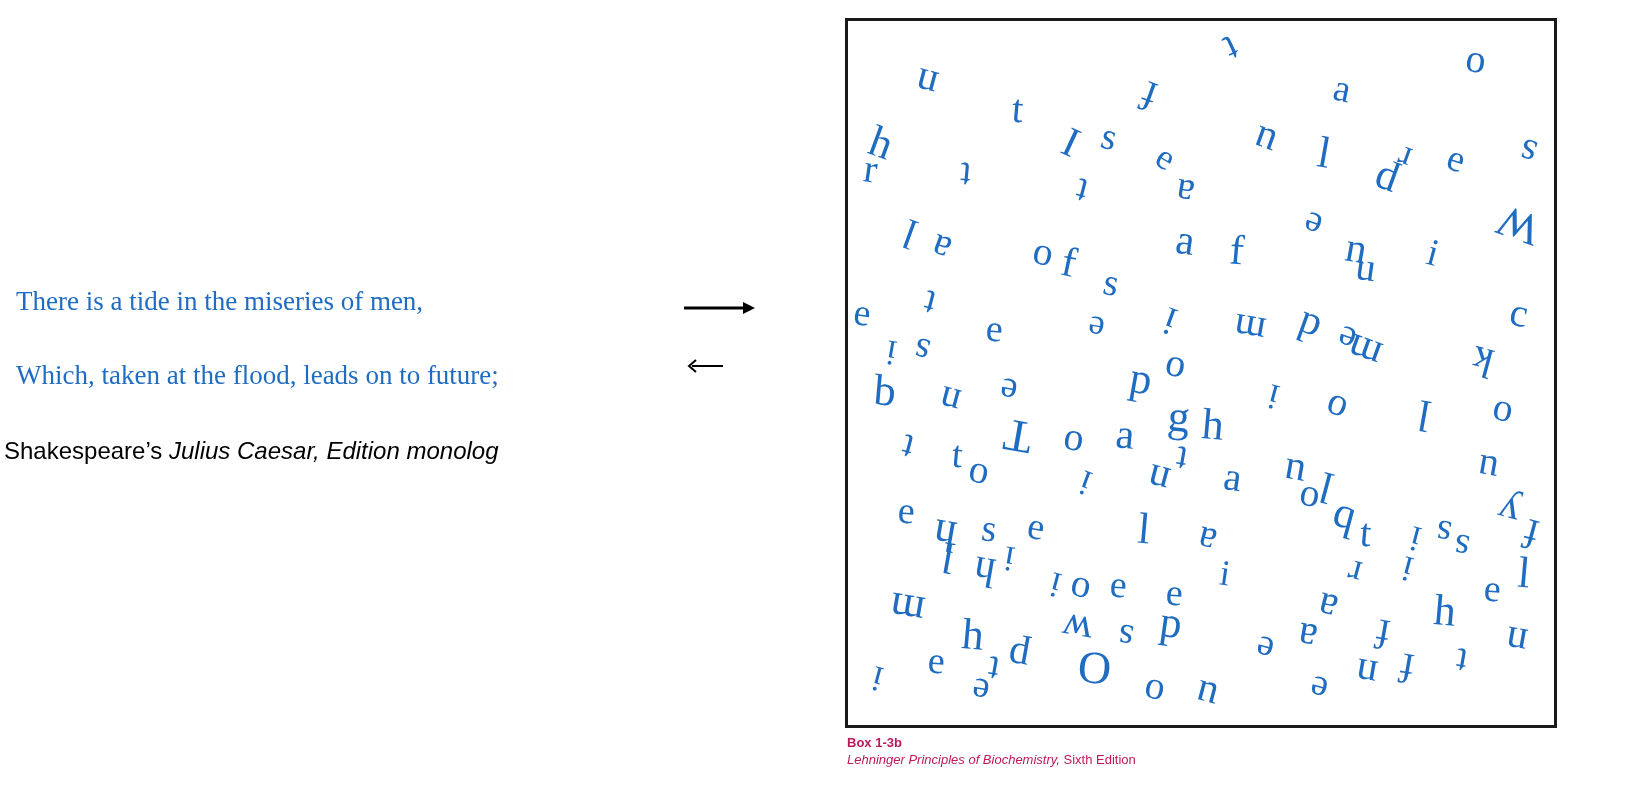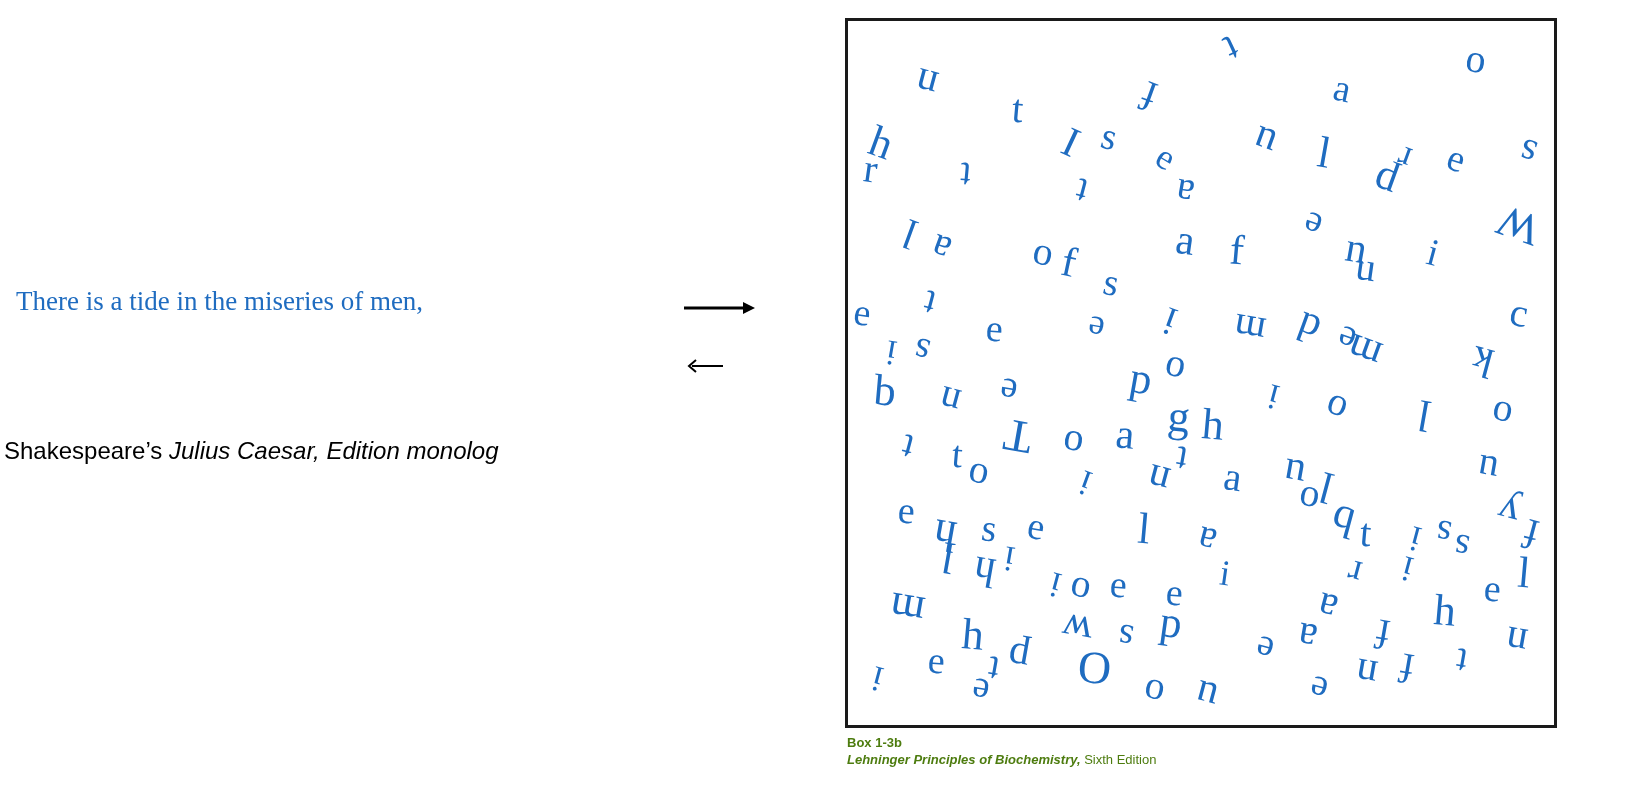--- a/index.html
+++ b/index.html
@@ -105,43 +105,43 @@
     white-space: pre;
     transform-origin: 50% 50%;
   }
   #figure-caption {
     position: absolute;
     left: 2px;
     top: 716px;
     width: 700px;
     font-family: "Liberation Sans", sans-serif;
     font-size: 13px;
-    color: #4d7c0f;
+    color: #be185d;
   }
   #figure-caption .cap-title {
     font-weight: bold;
     display: block;
     line-height: 17px;
   }
   #figure-caption .cap-source {
     display: block;
     line-height: 17px;
   }
   #figure-caption .cap-source .src-italic {
     font-style: italic;
-    font-weight: bold;
   }
 </style>
 </head>
 <body>
 
 <div id="left-panel">
 
   <div id="quote-block">
     <span class="quote-line">There is a tide in the miseries of men,</span>
+    <span class="quote-line">Which, taken at the flood, leads on to future;</span>
   </div>
 
   <div id="attribution">
     <span>Shakespeare’s </span><span class="work">Julius Caesar, Edition monolog</span>
   </div>
 
 
   <svg id="arrow-forward" viewBox="0 0 74 32">
     <line x1="1" y1="16" x2="66" y2="16" stroke="#000000" stroke-width="3"></line>
     <polygon points="72,16 60,10 60,22" fill="#000000"></polygon>

